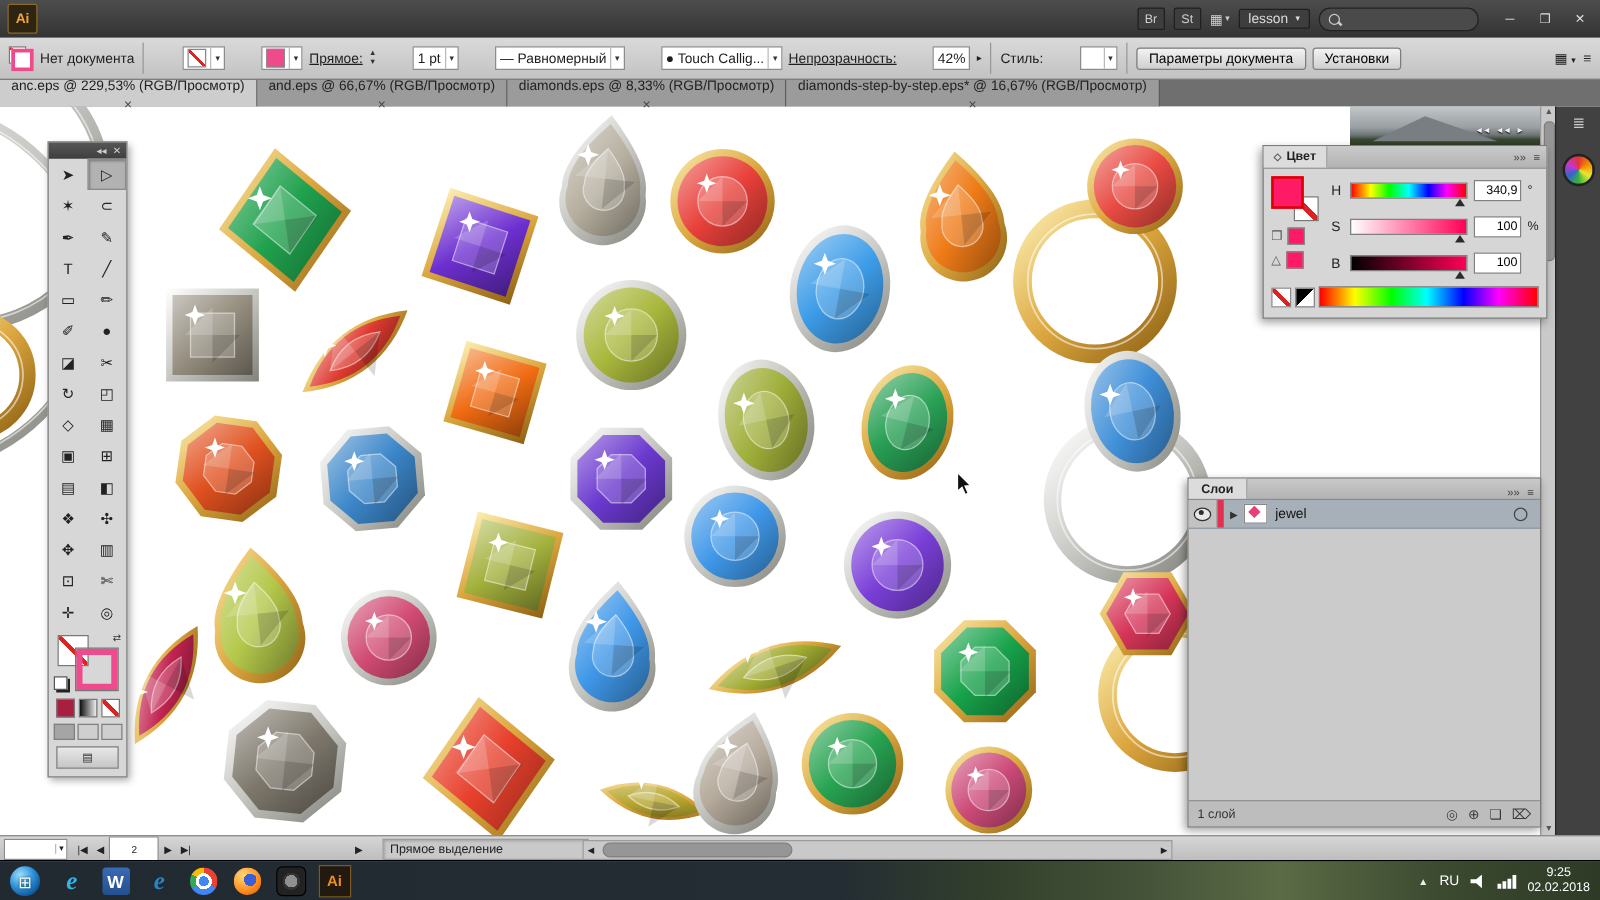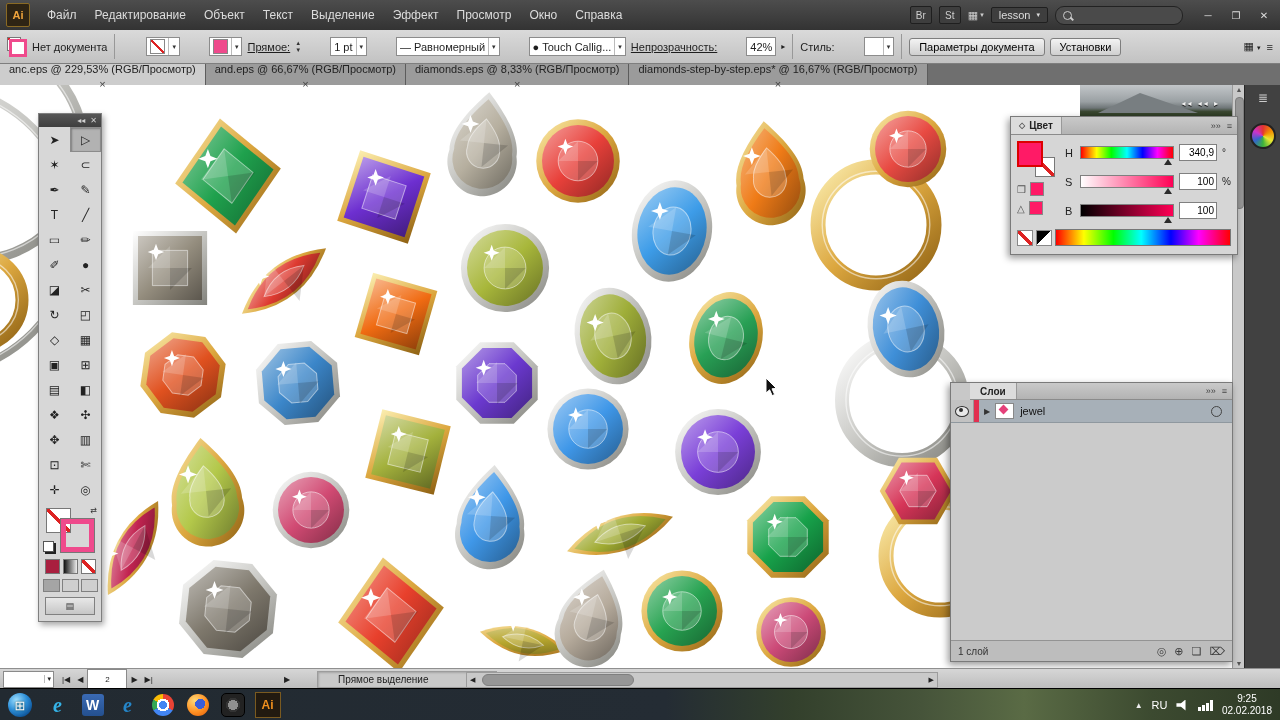--- a/index.html
+++ b/index.html
@@ -142,21 +142,21 @@
   .cp-foot{display:flex;align-items:center;gap:3px;padding:10px 6px 8px;}
   .cp-nonesw{width:14px;height:14px;background:#fff;border:1px solid #888;position:relative;}
   .cp-nonesw::after{content:"";position:absolute;inset:0;background:linear-gradient(45deg,transparent 42%,#d22 42%,#d22 58%,transparent 58%);}
   .cp-bw{width:14px;height:14px;background:linear-gradient(135deg,#000 50%,#fff 50%);border:1px solid #888;}
   .cp-spectrum{flex:1;height:15px;border:1px solid #777;
     background:linear-gradient(90deg,#f00,#ff0 16%,#0f0 33%,#0ff 49%,#00f 66%,#f0f 82%,#f00);}
 
   
   .layerspanel{position:absolute;left:950px;top:297px;width:281px;height:278px;background:#c8c8c8;border:1px solid #7a7a7a;
     box-shadow:-2px 3px 7px rgba(0,0,0,.4);z-index:11;display:flex;flex-direction:column;}
-  .lp-header{height:16px;background:linear-gradient(#c9c9c9,#b3b3b3);display:flex;align-items:center;border-bottom:1px solid #8b8b8b;font-size:10px;flex:none;margin-left:19px;}
+  .lp-header{height:16px;background:linear-gradient(#c9c9c9,#b3b3b3);display:flex;align-items:flex-end;border-bottom:1px solid #8b8b8b;font-size:10px;flex:none;}
   .lp-tab{display:flex;align-items:center;background:#dcdcdc;height:100%;padding:0 10px;border-right:1px solid #999;font-weight:bold;color:#222;}
   .lp-hicons{margin-left:auto;display:flex;gap:6px;padding-right:5px;color:#444;font-size:9px;}
   .lp-rows{flex:1;background:#cbcbcb;}
   .layer-row{height:22px;display:flex;align-items:center;background:#a7b0b8;border-bottom:1px solid #8f989f;}
   .lr-eye{width:22px;height:100%;background:#c2c2c2;border-right:1px solid #9a9a9a;display:flex;align-items:center;justify-content:center;flex:none;}
   .eye{width:12px;height:9px;border:1px solid #2e2e2e;border-radius:50%;position:relative;background:#e8e8e8;}
   .eye::after{content:"";position:absolute;left:3px;top:1.5px;width:4px;height:4px;background:#2e2e2e;border-radius:50%;}
   .lr-color{width:5px;height:100%;background:#e23050;flex:none;}
   .lr-exp{font-size:8px;color:#333;padding:0 5px;}
   .lr-thumb{width:17px;height:14px;background:#fff;border:1px solid #888;position:relative;flex:none;}
@@ -170,22 +170,22 @@
 
   
   #statusbar{position:absolute;left:0;right:0;top:668px;height:20px;z-index:40;
     background:linear-gradient(#d6d6d6,#bcbcbc);border-top:1px solid #8f8f8f;display:flex;align-items:center;font-size:10px;color:#222;}
   .sb-zoom{width:46px;height:15px;background:#fff;border:1px solid #8a8a8a;margin-left:3px;display:flex;align-items:center;padding-left:3px;}
   .sb-zoom .arr{margin-left:auto;font-size:7px;border-left:1px solid #bbb;padding:0 2px;}
   .sb-nav{display:flex;align-items:center;gap:1px;margin-left:5px;font-size:8px;}
   .sb-nav span{padding:2px 3px;}
   .sb-page{width:32px;height:15px;background:#fff;border:1px solid #8a8a8a;text-align:center;line-height:15px;}
   .sb-status-arrow{position:absolute;left:284px;font-size:8px;}
-  .sb-status{position:absolute;left:317px;width:158px;height:15px;background:#c9c9c9;border:1px solid #9c9c9c;
-    box-shadow:inset 1px 1px 2px rgba(0,0,0,.18);line-height:15px;padding-left:20px;}
+  .sb-status{position:absolute;left:306px;width:158px;height:15px;background:#c9c9c9;border:1px solid #9c9c9c;
+    box-shadow:inset 1px 1px 2px rgba(0,0,0,.18);line-height:15px;padding-left:5px;}
   .hscroll{position:absolute;left:466px;width:470px;height:14px;top:3px;background:#c9c9c9;border:1px solid #9c9c9c;display:flex;align-items:center;}
   .hs-l{font-size:7px;padding:0 3px;}
   .hs-r{font-size:7px;margin-left:auto;padding:0 3px;}
   .hs-thumb{position:absolute;left:15px;width:150px;top:1px;bottom:1px;background:#969696;border:1px solid #7f7f7f;border-radius:6px;}
 
   
   #taskbar{position:absolute;left:0;right:0;top:688px;height:32px;z-index:60;border-top:1px solid #000;
     background:linear-gradient(90deg,#222a31 0%,#242c34 52%,#33402c 62%,#46543a 72%,#5a6b45 80%,#3c4a30 90%,#2e3a26 100%);
     display:flex;align-items:center;}
   #taskbar-apps{display:flex;align-items:center;height:100%;}
@@ -216,21 +216,20 @@
   .net i:nth-child(3){height:8px;}.net i:nth-child(4){height:11px;}
   .clock{font-size:10px;text-align:center;line-height:1.25;}
 </style>
 </head>
 <body>
 
 <div id="app">
 
   <div id="menubar">
     <div class="ai-logo">Ai</div>
-    <nav id="menu-items"><span class="menu-item">Файл</span><span class="menu-item">Редактирование</span><span class="menu-item">Объект</span><span class="menu-item">Текст</span><span class="menu-item">Выделение</span><span class="menu-item">Эффект</span><span class="menu-item">Просмотр</span><span class="menu-item">Окно</span><span class="menu-item">Справка</span></nav>
     <div class="mb-right">
       <span class="mb-sq">Br</span>
       <span class="mb-sq">St</span>
       <span class="mb-arrange">
         <span>▦</span>
         <span class="tiny">▾</span>
       </span>
       <div class="workspace-combo">
         <span>lesson</span>
         <span class="tiny">▾</span>

